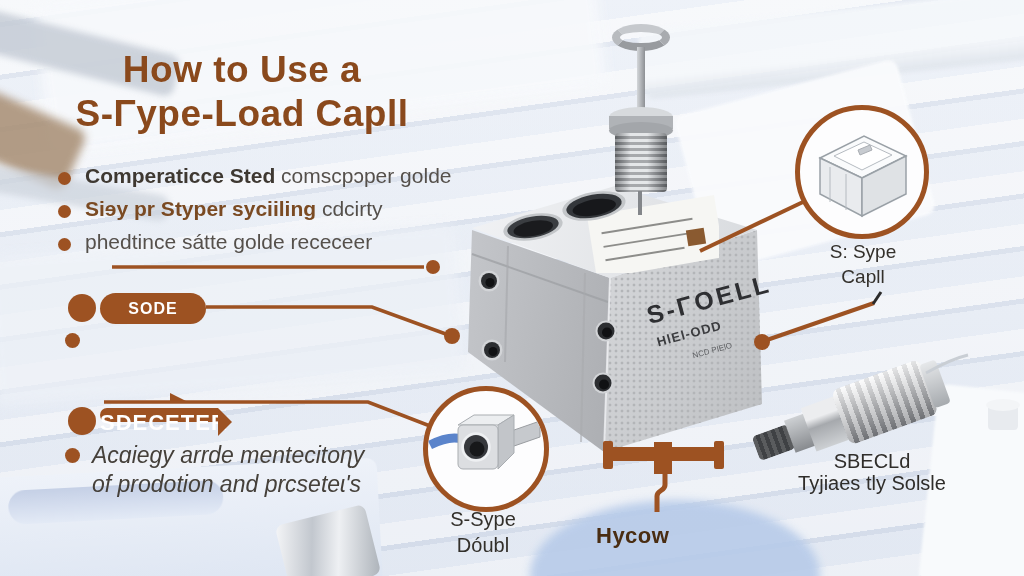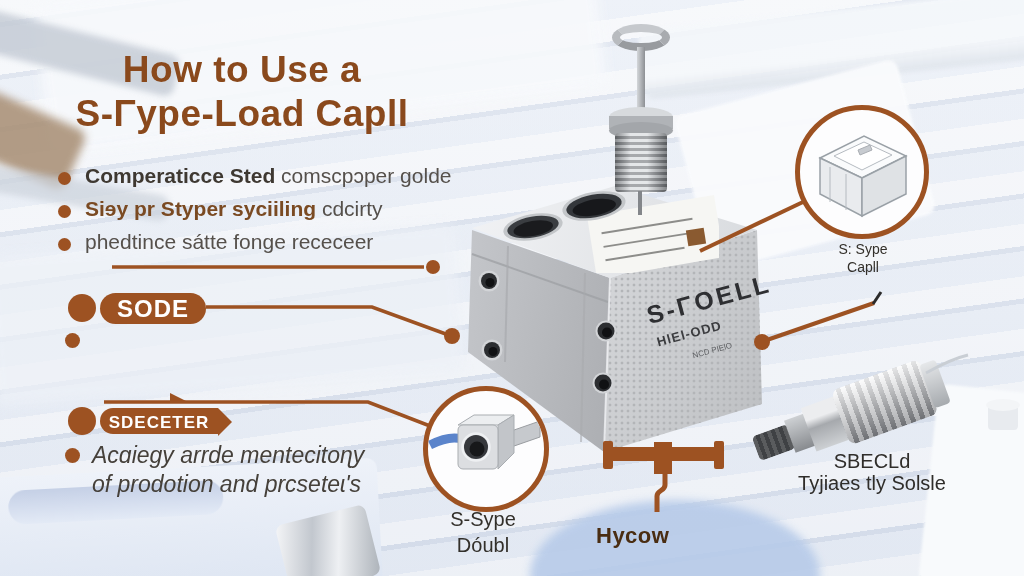--- a/index.html
+++ b/index.html
@@ -15,27 +15,27 @@
   .title{left:40px;top:48px;width:404px;text-align:center;font-size:37px;font-weight:bold;
     line-height:1.2;color:#8a491c;letter-spacing:.5px;}
   .bullets{left:58px;top:164px;width:430px;}
   .brow{display:flex;align-items:flex-start;margin-bottom:9px;}
   .bdot{width:13px;height:13px;border-radius:50%;background:#9d5222;margin:8px 14px 0 0;flex:none;}
   .btxt{font-size:21px;color:#55504b;}
   .btxt b{color:#3e3831;}
   .btxt.brown b{color:#7a4a22;}
   .pill{position:absolute;background:#9d5222;color:#fff;font-weight:bold;text-align:center;
     letter-spacing:1px;}
-  .pill.sode{left:100px;top:293px;width:106px;height:31px;line-height:31px;font-size:24px;border-radius:16px;}
-  .pill.sdec{left:100px;top:408px;width:118px;height:26px;line-height:29px;font-size:17px;border-radius:15px 0 0 15px;}
+  .pill.sode{left:100px;top:293px;width:106px;height:31px;line-height:31px;font-size:16px;border-radius:16px;}
+  .pill.sdec{left:100px;top:408px;width:118px;height:14px;line-height:29px;font-size:22px;border-radius:15px 0 0 15px;}
   .pill.sdec:after{content:"";position:absolute;right:-14px;top:0;border-top:14.5px solid transparent;
     border-bottom:14.5px solid transparent;border-left:14px solid #9d5222;}
   .sectxt{position:absolute;font-size:23px;color:#45403a;line-height:29px;}
   .secdot{position:absolute;width:15px;height:15px;border-radius:50%;background:#9d5222;}
-  .callout-label{position:absolute;text-align:center;font-size:14px;color:#33302b;line-height:1.3;}
+  .callout-label{position:absolute;text-align:center;font-size:19px;color:#33302b;line-height:1.3;}
   .hycow-label{position:absolute;font-size:22px;font-weight:bold;color:#4a2d12;letter-spacing:.5px;}
   
   .circ{position:absolute;border:5px solid #9d5222;border-radius:50%;background:#fdfdfe;overflow:hidden;}
   
   .device{left:440px;top:175px;width:340px;height:300px;}
   .face{position:absolute;left:0;top:0;width:340px;height:300px;}
   .face.top{clip-path:polygon(32px 53px,175px 11px,317px 55px,170px 103px);
     background:linear-gradient(105deg,#f4f5f7,#d2d5d9);}
   .face.left{clip-path:polygon(32px 55px,170px 103px,164px 277px,28px 177px);
     background:linear-gradient(100deg,#c9cbcf,#95979b);}
@@ -238,21 +238,21 @@
     <div class="brow">
       <span class="bdot"></span>
       <span class="btxt"><b>Comperaticce Sted</b><span> comscpɔper golde</span></span>
     </div>
     <div class="brow">
       <span class="bdot"></span>
       <span class="btxt brown"><b>Siɘy pr Styper syciiling</b><span> cdcirty</span></span>
     </div>
     <div class="brow">
       <span class="bdot"></span>
-      <span class="btxt"><b></b><span>phedtince sátte fonge receceer</span></span>
+      <span class="btxt"><b></b><span>phedtince sátte golde receceer</span></span>
     </div>
   </div>
 
   <div class="pill sode z5">SODE</div>
   <div class="secdot z5" style="left:65px;top:333px;"></div>
 
   <div class="pill sdec z5">SDECETER</div>
   <div class="secdot z5" style="left:65px;top:448px;"></div>
   <div class="sectxt z5" style="left:92px;top:441px;font-style:italic;">
     <div>Acɑiegy arrde mentecitoɳy</div>

